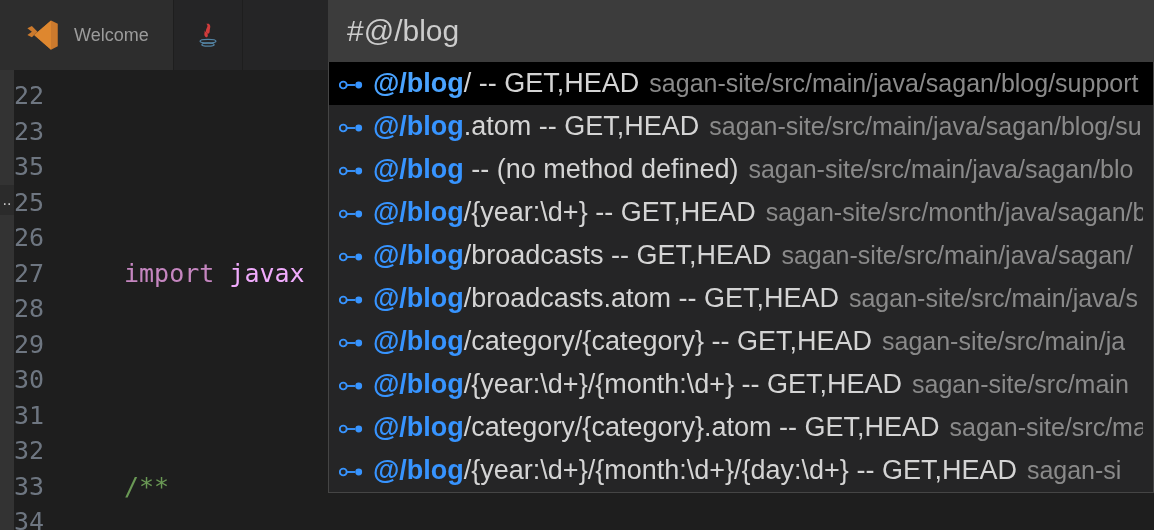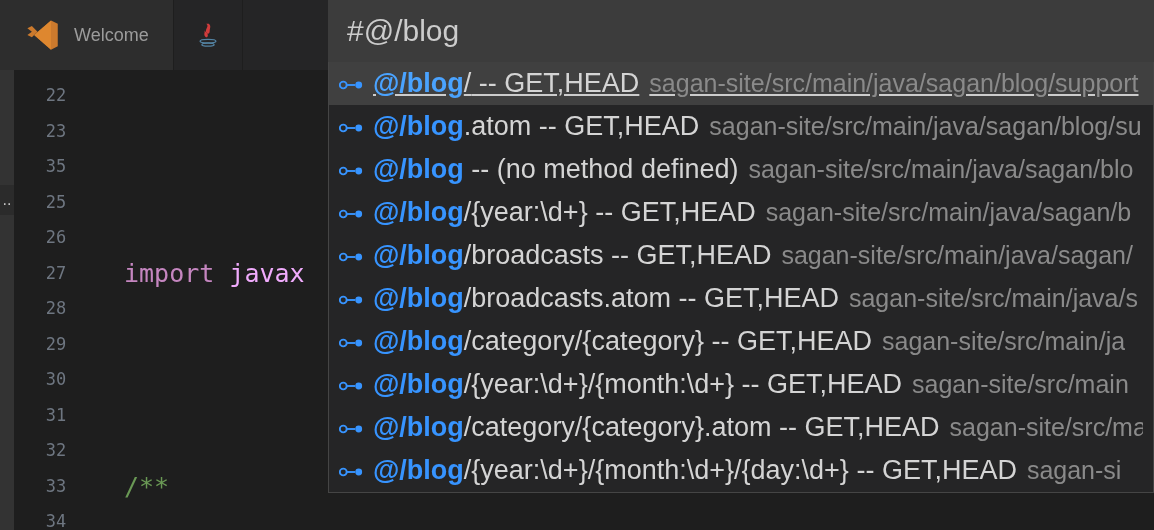--- a/index.html
+++ b/index.html
@@ -64,24 +64,24 @@
       display: flex;
       align-items: center;
       justify-content: center;
     }
     .gutter {
       width: 110px;
       background: #1e1e1e;
       padding-top: 8px;
     }
     .line-num {
-      text-align: center;
+      text-align: left;
       padding-right: 26px;
       color: #6e7681;
-      font-size: 17px;
+      font-size: 25px;
       line-height: 35.5px;
       font-family: Menlo, Consolas, monospace;
     }
     .code {
       flex: 1;
       padding-top: 8px;
       font-family: Menlo, Consolas, monospace;
       font-size: 25px;
       line-height: 35.5px;
       white-space: pre;
@@ -122,22 +122,21 @@
       display: flex;
       align-items: center;
       height: 43px;
       padding: 0 10px;
       gap: 10px;
       font-size: 27px;
       white-space: nowrap;
       overflow: hidden;
     }
     .result-row.selected {
-      background: #404040;
-      text-decoration: underline;
+      background: #000000;
     }
     .row-icon {
       flex-shrink: 0;
       width: 24px;
       height: 14px;
       margin-top: 2px;
     }
     .row-main {
       color: #d4d4d4;
       flex-shrink: 0;
@@ -245,21 +244,21 @@
         <span class="row-main"><span class="highlight">@/blog</span><span> -- (no method defined)</span></span>
         <span class="row-desc">sagan-site/src/main/java/sagan/blo</span>
       </div>
       <div class="result-row">
         <svg class="row-icon" viewBox="0 0 28 14">
           <circle cx="5" cy="7" r="4" fill="none" stroke="#3794ff" stroke-width="2.2"></circle>
           <circle cx="23" cy="7" r="4" fill="#3794ff"></circle>
           <line x1="9" y1="7" x2="19" y2="7" stroke="#3794ff" stroke-width="2.2"></line>
         </svg>
         <span class="row-main"><span class="highlight">@/blog</span>/{year:\d+}<span> -- GET,HEAD</span></span>
-        <span class="row-desc">sagan-site/src/main/java/sagan/b</span>
+        <span class="row-desc">sagan-site/src/month/java/sagan/b</span>
       </div>
       <div class="result-row">
         <svg class="row-icon" viewBox="0 0 28 14">
           <circle cx="5" cy="7" r="4" fill="none" stroke="#3794ff" stroke-width="2.2"></circle>
           <circle cx="23" cy="7" r="4" fill="#3794ff"></circle>
           <line x1="9" y1="7" x2="19" y2="7" stroke="#3794ff" stroke-width="2.2"></line>
         </svg>
         <span class="row-main"><span class="highlight">@/blog</span>/broadcasts<span> -- GET,HEAD</span></span>
         <span class="row-desc">sagan-site/src/main/java/sagan/</span>
       </div>

